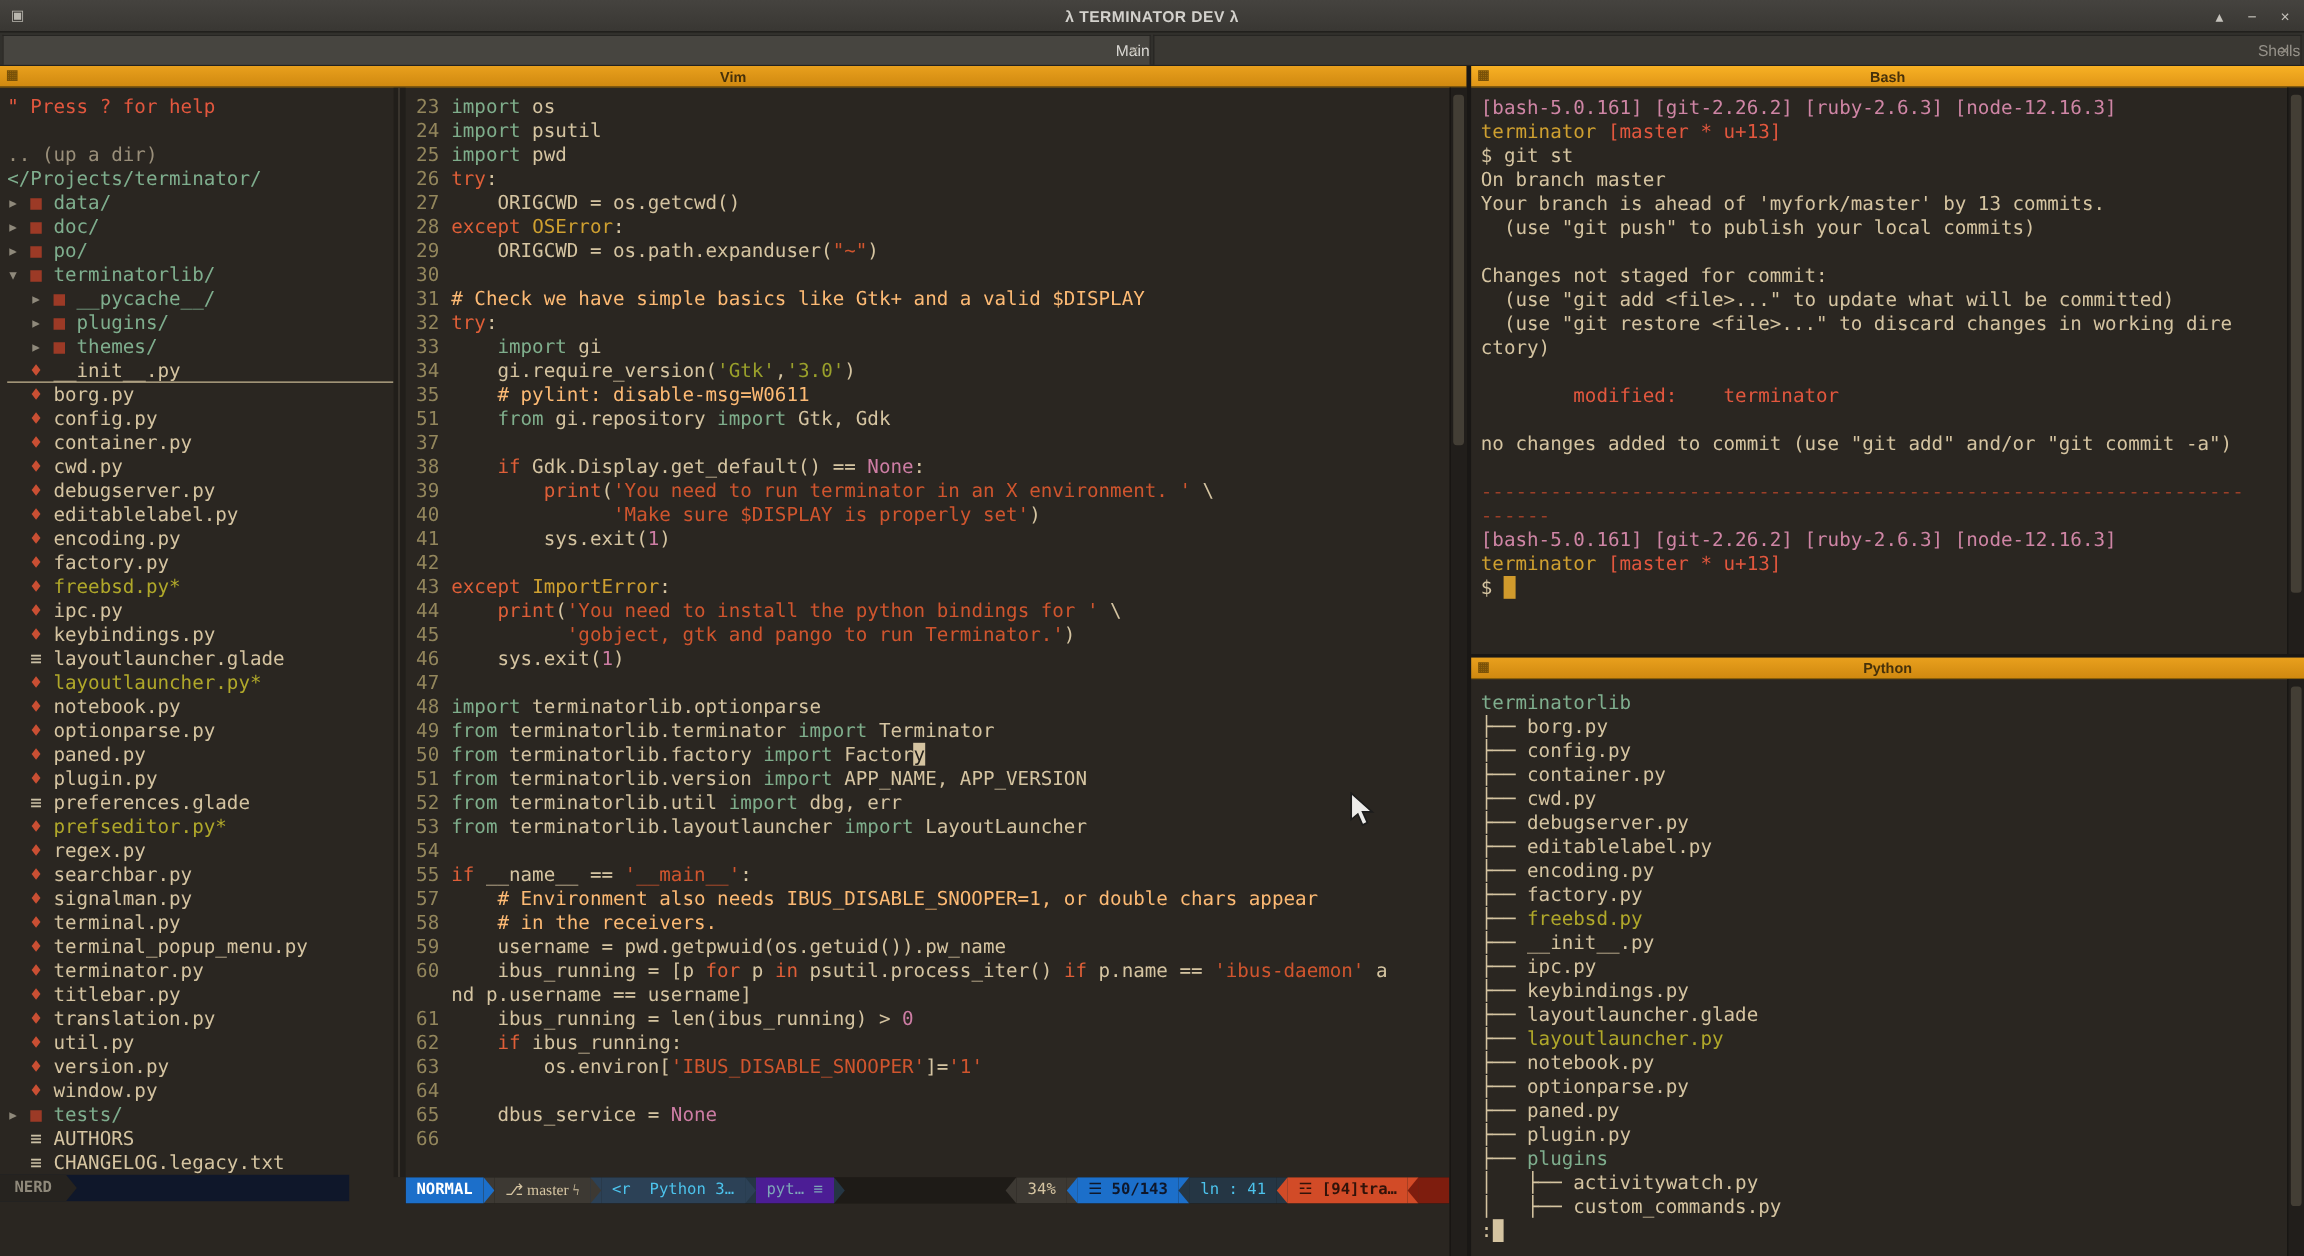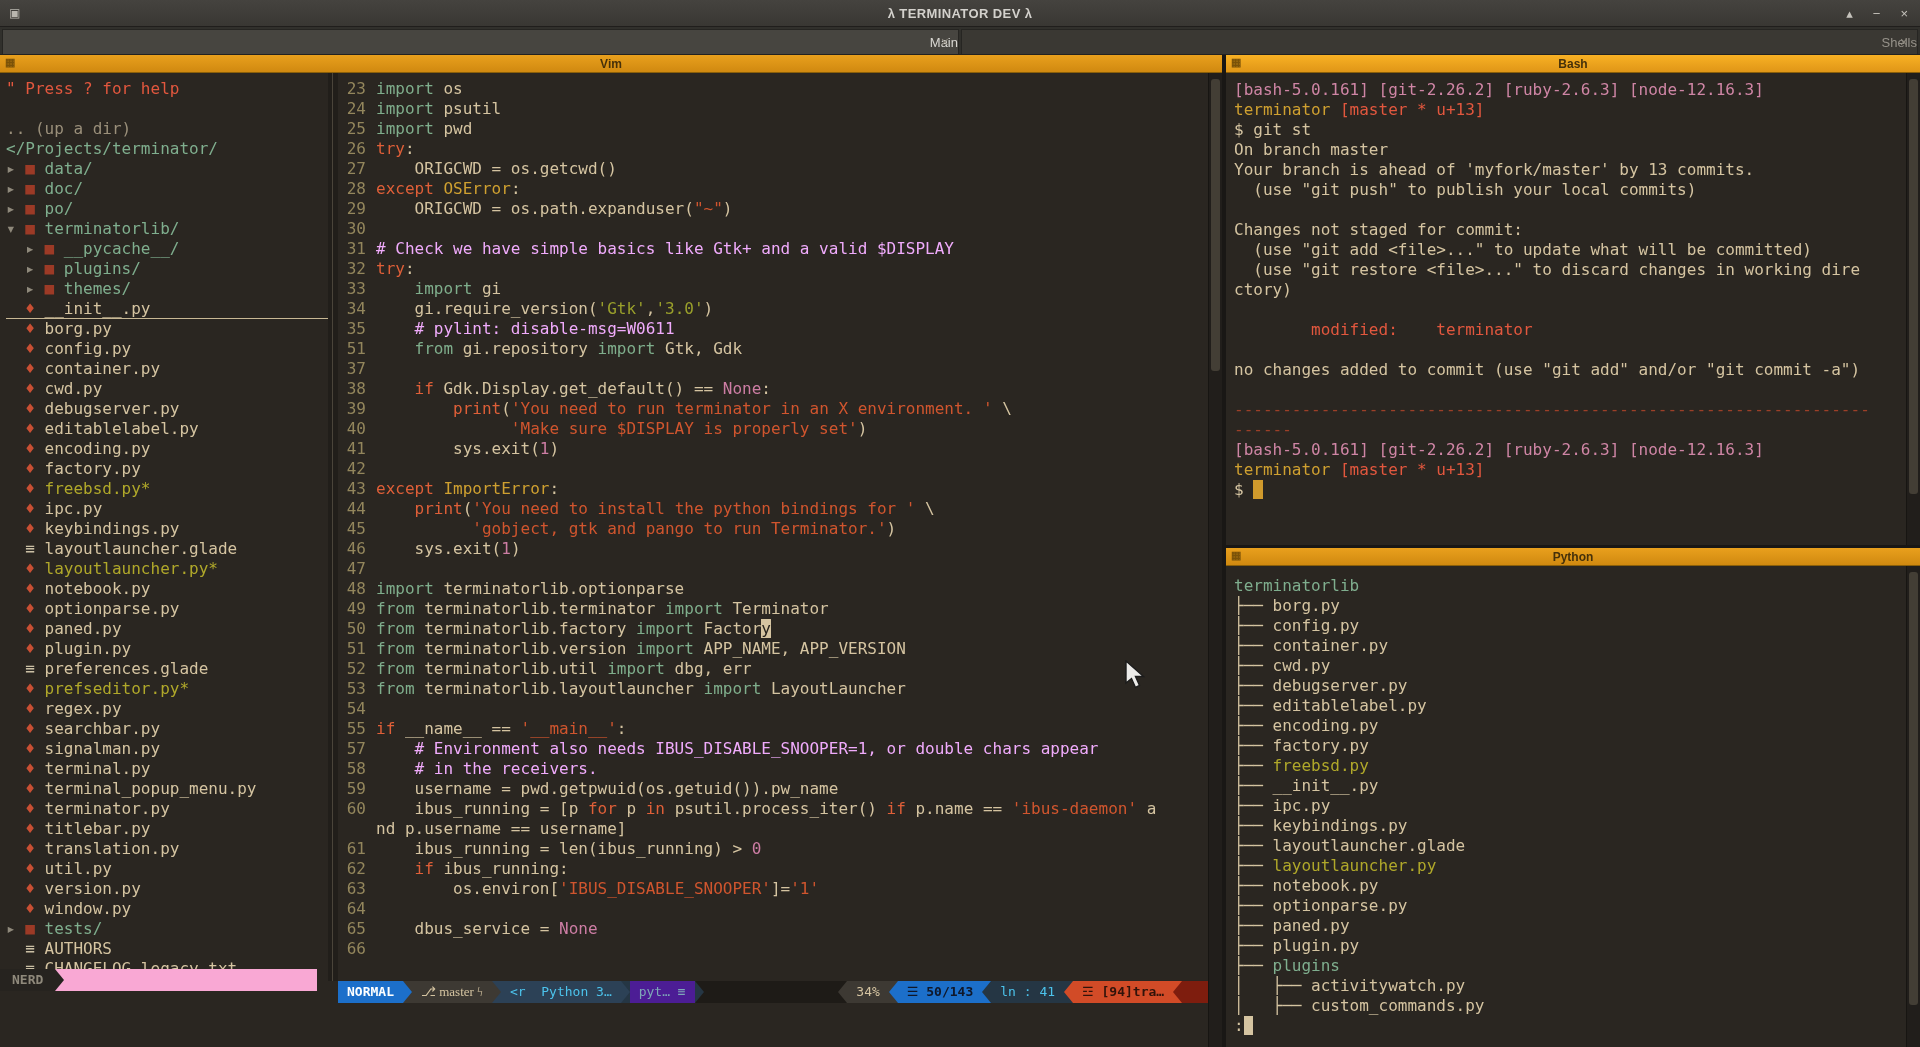--- a/index.html
+++ b/index.html
@@ -38,37 +38,37 @@
 .row{height:20px;line-height:20px;font-size:16px;white-space:pre}
 .u-row{box-shadow:inset 0 -1px 0 #c8b894}
 .lnum{display:inline-block;width:30px;text-align:right;padding-right:10px;color:#93865c}
 
 .c-fg{color:#d5c4a1}
 .c-kw{color:#7fae8c}
 .c-ctl{color:#df5f38}
 .c-stro{color:#d0552e}
 .c-strg{color:#9aa02b}
 .c-num{color:#cd7da4}
-.c-com{color:#f0abfc}
+.c-com{color:#fdba74}
 .c-yel{color:#cfa030}
 .c-oliv{color:#b0a82a}
 .c-red{color:#e2573e}
 .c-mag{color:#cf85a5}
 .c-dred{color:#9c3f28}
 .c-teal{color:#7fae8e}
 .c-tealb{color:#7fae8e;font-weight:normal}
 .c-dim{color:#9a8f7a}
 .c-arr{color:#8f897b}
 .c-dir{color:#9c3a26}
 .c-py{color:#c94f33}
 .c-doc{color:#cbc0a5}
 .c-cur{background:#d5c4a1;color:#25211c}
 .c-curo{background:#d09a2c;color:#25211c}
 
-.nerd-status{position:absolute;left:0;bottom:56px;width:317px;height:22px;background:#f9a8d4;display:flex}
+.nerd-status{position:absolute;left:0;bottom:46px;width:291px;height:22px;background:#0f172a;display:flex}
 .nerd-seg{background:#26231f;color:#8f897b;font-size:13px;line-height:22px;padding:0 12px;font-weight:bold}
 .nerd-tri{width:0;height:0;border-top:11px solid transparent;border-bottom:11px solid transparent;border-left:9px solid #26231f}
 .code-status{position:absolute;left:338px;right:14px;bottom:44px;height:22px;background:#1e1b17;display:flex;overflow:hidden}
 .code-status .gap{flex:1}
 .seg{font-size:13px;line-height:22px;padding:0 9px;white-space:pre}
 .seg.b{font-weight:bold}
 .tri{width:0;height:0;border-top:11px solid transparent;border-bottom:11px solid transparent;flex:none}
 .tri-r{border-left-width:9px;border-left-style:solid}
 .tri-l{border-right-width:9px;border-right-style:solid}
 

